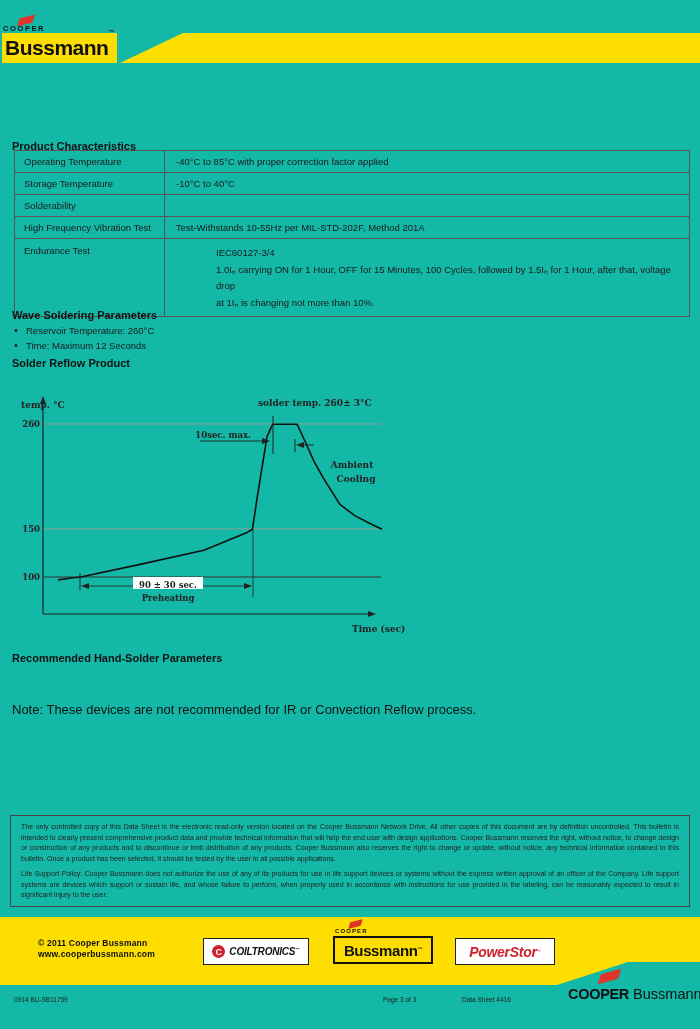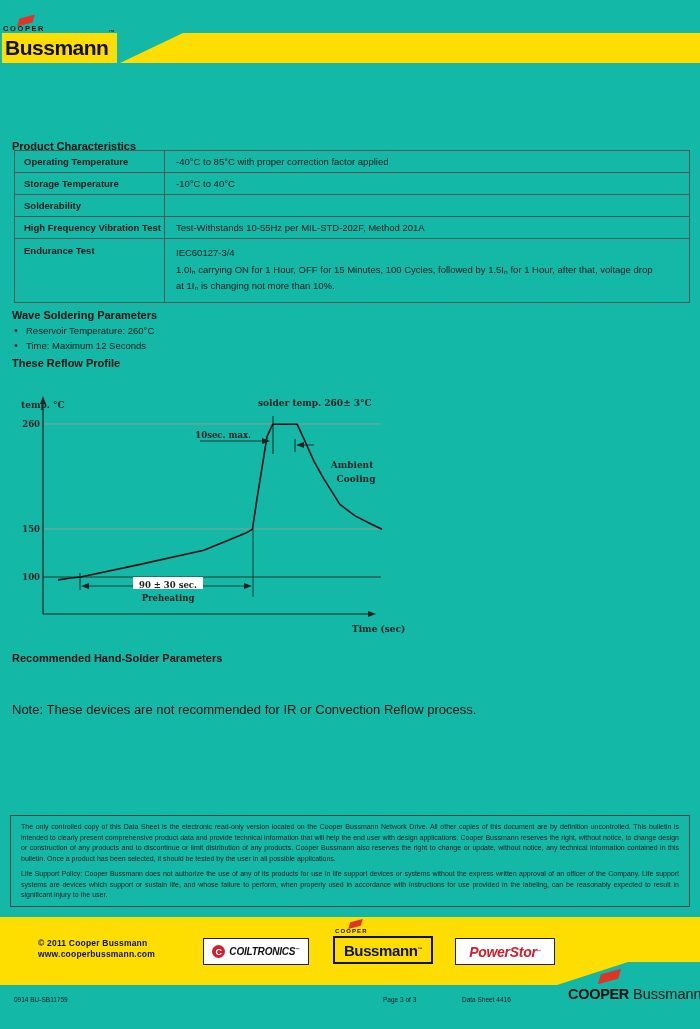--- a/index.html
+++ b/index.html
@@ -15,24 +15,24 @@
   .hdr-bussbox .tm{font-size:6px;vertical-align:top;position:relative;top:-7px;}
   .hdr-band{position:absolute;left:0;top:33px;width:700px;height:30px;background:#fdde00;
             clip-path:polygon(183px 0,700px 0,700px 30px,120px 30px);}
   
   .sec-h{position:absolute;left:12px;font-size:11px;font-weight:bold;color:#111;}
   
   .ptable{position:absolute;left:14px;top:150px;width:674px;border:1px solid #555;}
   .prow{display:grid;grid-template-columns:150px 1fr;border-bottom:1px solid #555;}
   .prow:last-child{border-bottom:none;}
   .pcell{font-size:9.5px;display:flex;align-items:center;height:21px;}
-  .pcell.lbl{padding-left:9px;border-right:1px solid #555;font-weight:bold;}
+  .pcell.lbl{padding-left:9px;border-right:1px solid #555;}
   .pcell.val{padding-left:11px;}
   .prow.tall .pcell{height:auto;align-items:flex-start;}
-  .prow.tall{min-height:63px;}
+  .prow.tall{min-height:63px;gap:40px;}
   .prow.tall .pcell.lbl{padding-top:6px;}
   .prow.tall .pcell.val{display:block;padding-top:6px;padding-bottom:5px;line-height:16.5px;padding-right:8px;}
   
   .blist{position:absolute;left:14px;margin:0;padding:0;list-style:none;}
   .blist li{font-size:9.5px;line-height:15px;padding-left:12px;position:relative;}
   .blist li::before{content:"•";position:absolute;left:0;font-size:11px;}
   .note{position:absolute;left:12px;font-size:13px;color:#111;}
   
   .chart{position:absolute;left:20px;top:392px;}
   .chart text{font-family:"DejaVu Serif",serif;fill:#222;font-weight:bold;}
@@ -108,21 +108,21 @@
       </div>
     </div>
   </div>
 
   <div class="sec-h" style="top:309px;">Wave Soldering Parameters</div>
   <ul class="blist" style="top:323px;">
     <li>Reservoir Temperature: 260°C</li>
     <li>Time: Maximum 12 Seconds</li>
   </ul>
 
-  <div class="sec-h" style="top:357px;">These Reflow Profile</div>
+  <div class="sec-h" style="top:357px;">Solder Reflow Product</div>
 
   <svg class="chart" width="420" height="248" viewBox="0 0 420 248">
 
     <line x1="23" y1="32" x2="361" y2="32" stroke="#9a9a9a" stroke-width="0.9"></line>
     <line x1="23" y1="137" x2="361" y2="137" stroke="#9a9a9a" stroke-width="0.9"></line>
     <line x1="23" y1="185" x2="361" y2="185" stroke="#333" stroke-width="1"></line>
 
     <line x1="23" y1="10" x2="23" y2="222" stroke="#222" stroke-width="1.2"></line>
     <polygon points="20,12 26,12 23,4" fill="#222"></polygon>
     <line x1="23" y1="222" x2="349" y2="222" stroke="#222" stroke-width="1.2"></line>

